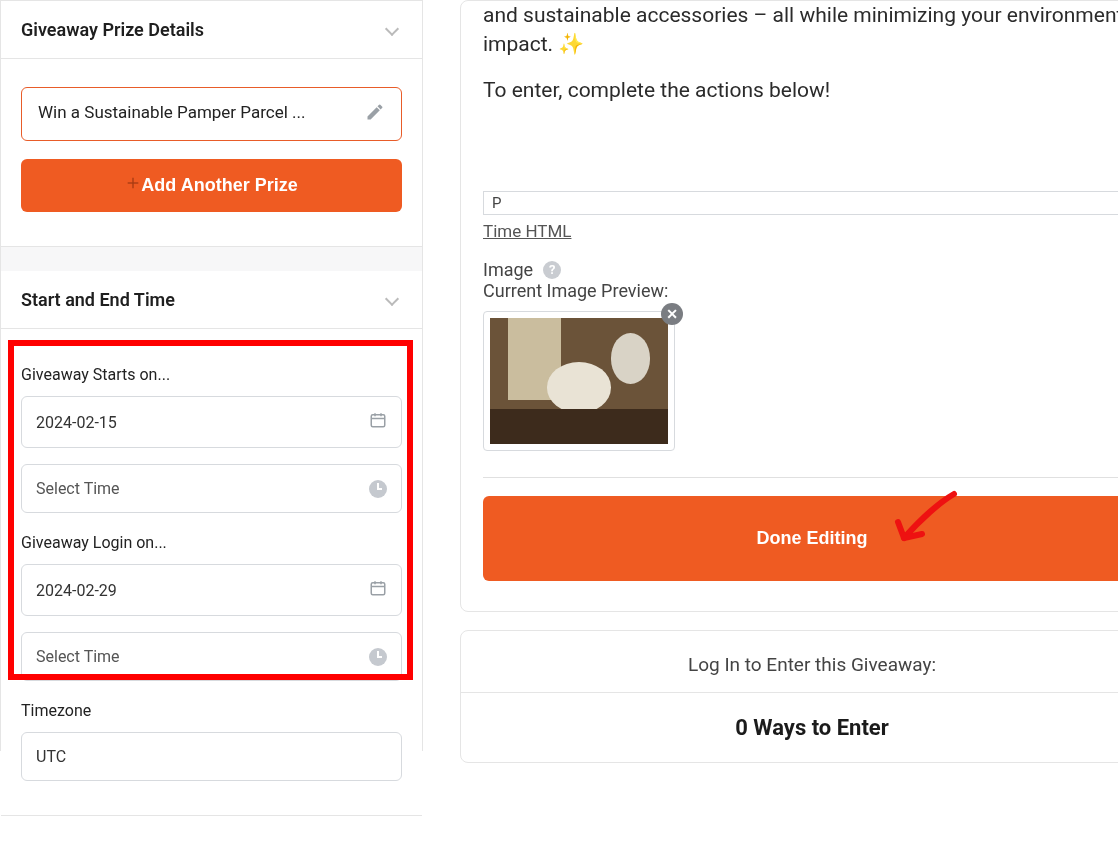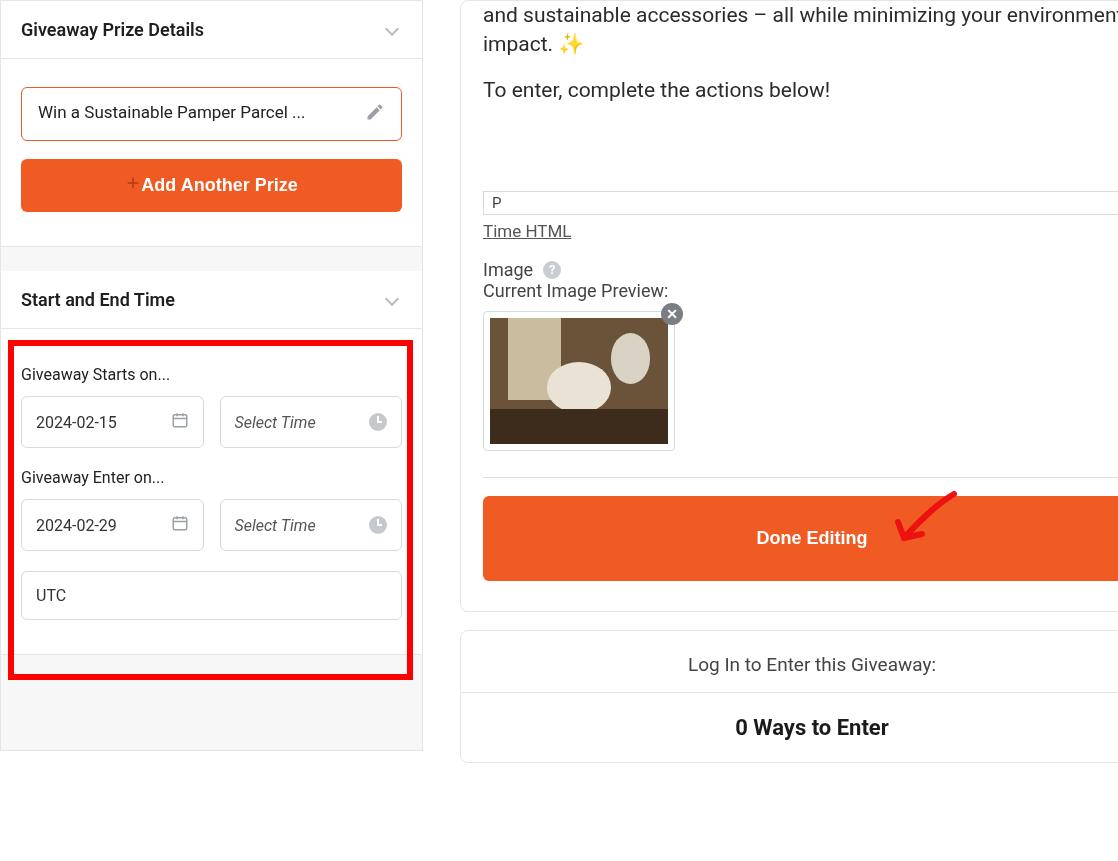--- a/index.html
+++ b/index.html
@@ -87,34 +87,35 @@
   }
   .field-label {
     font-size: 16px;
     color: #222;
     margin-bottom: 12px;
   }
   .date-row {
     display: flex;
     gap: 16px;
     margin-bottom: 20px;
+    flex-direction: column;
   }
   .input-box {
     flex: 1;
     display: flex;
     align-items: center;
     justify-content: space-between;
     border: 1px solid #d7dade;
     border-radius: 6px;
     padding: 14px 14px;
     font-size: 16px;
     color: #333;
     background: #fff;
   }
-  .placeholder { color: #555; font-style: italic; }
+  .placeholder { color: #555; }
   .cal-icon svg, .clock-icon svg { width: 18px; height: 18px; fill: none; stroke: #9aa0a6; stroke-width: 2; }
   .clock-circle { width:18px; height:18px; border-radius:50%; background:#c5c9cf; position:relative; }
   .clock-circle::before { content:""; position:absolute; top:3px; left:8px; width:2px; height:5px; background:#fff; }
   .clock-circle::after { content:""; position:absolute; top:8px; left:8px; width:5px; height:2px; background:#fff; }
   .tz-box {
     border: 1px solid #d7dade;
     border-radius: 6px;
     padding: 14px 14px;
     font-size: 16px;
     color: #333;
@@ -276,39 +277,40 @@
               <line x1="16" y1="3" x2="16" y2="7"></line>
             </svg>
         </span>
       </div>
       <div class="input-box">
         <span class="placeholder">Select Time</span>
         <span class="clock-circle"></span>
       </div>
     </div>
 
-    <div class="field-label">Giveaway Enter on...</div>
+    <div class="field-label">Giveaway Login on...</div>
     <div class="date-row">
       <div class="input-box">
         <span>2024-02-29</span>
         <span class="cal-icon">
           <svg viewBox="0 0 24 24">
               <rect x="3" y="5" width="18" height="16" rx="2"></rect>
               <line x1="3" y1="10" x2="21" y2="10"></line>
               <line x1="8" y1="3" x2="8" y2="7"></line>
               <line x1="16" y1="3" x2="16" y2="7"></line>
             </svg>
         </span>
       </div>
       <div class="input-box">
         <span class="placeholder">Select Time</span>
         <span class="clock-circle"></span>
       </div>
     </div>
 
+    <div class="field-label">Timezone</div>
     <div class="tz-box">
       <span>UTC</span>
     </div>
   </div>
 </div>
 
 <div class="red-highlight" style="left:8px; top:340px; width:405px; height:340px;"></div>
 
 <div class="main">
   <div class="preview-card">

